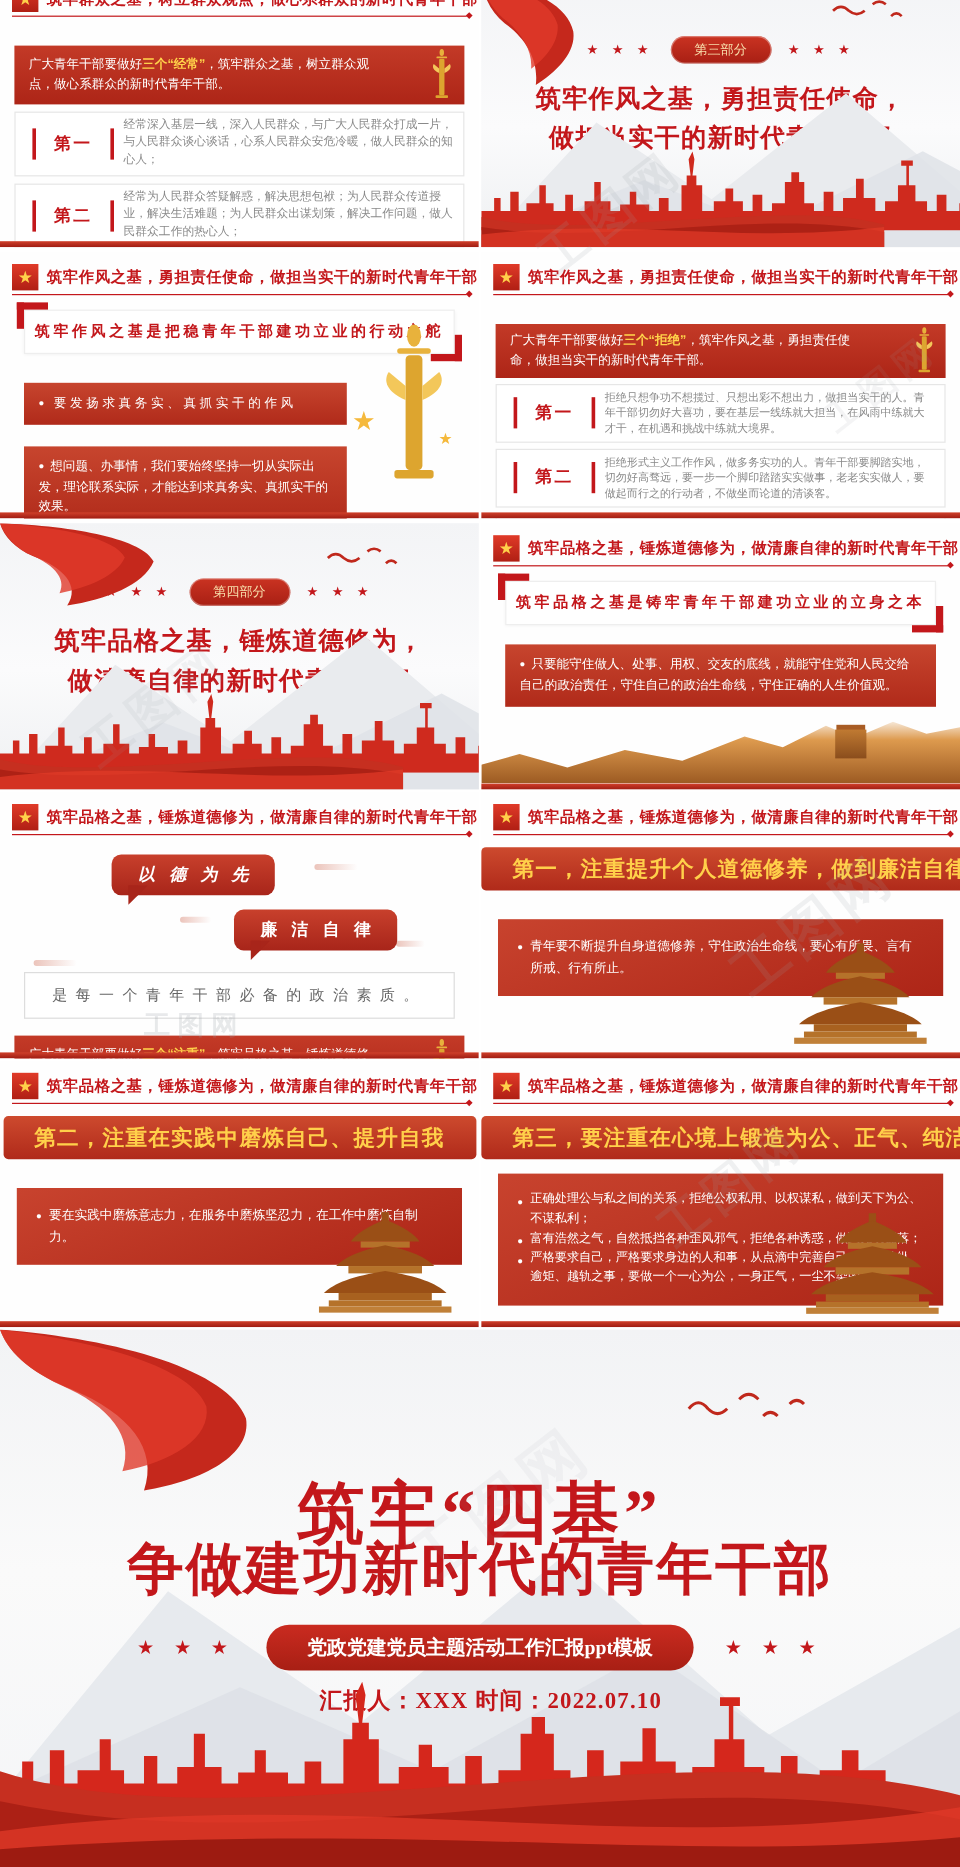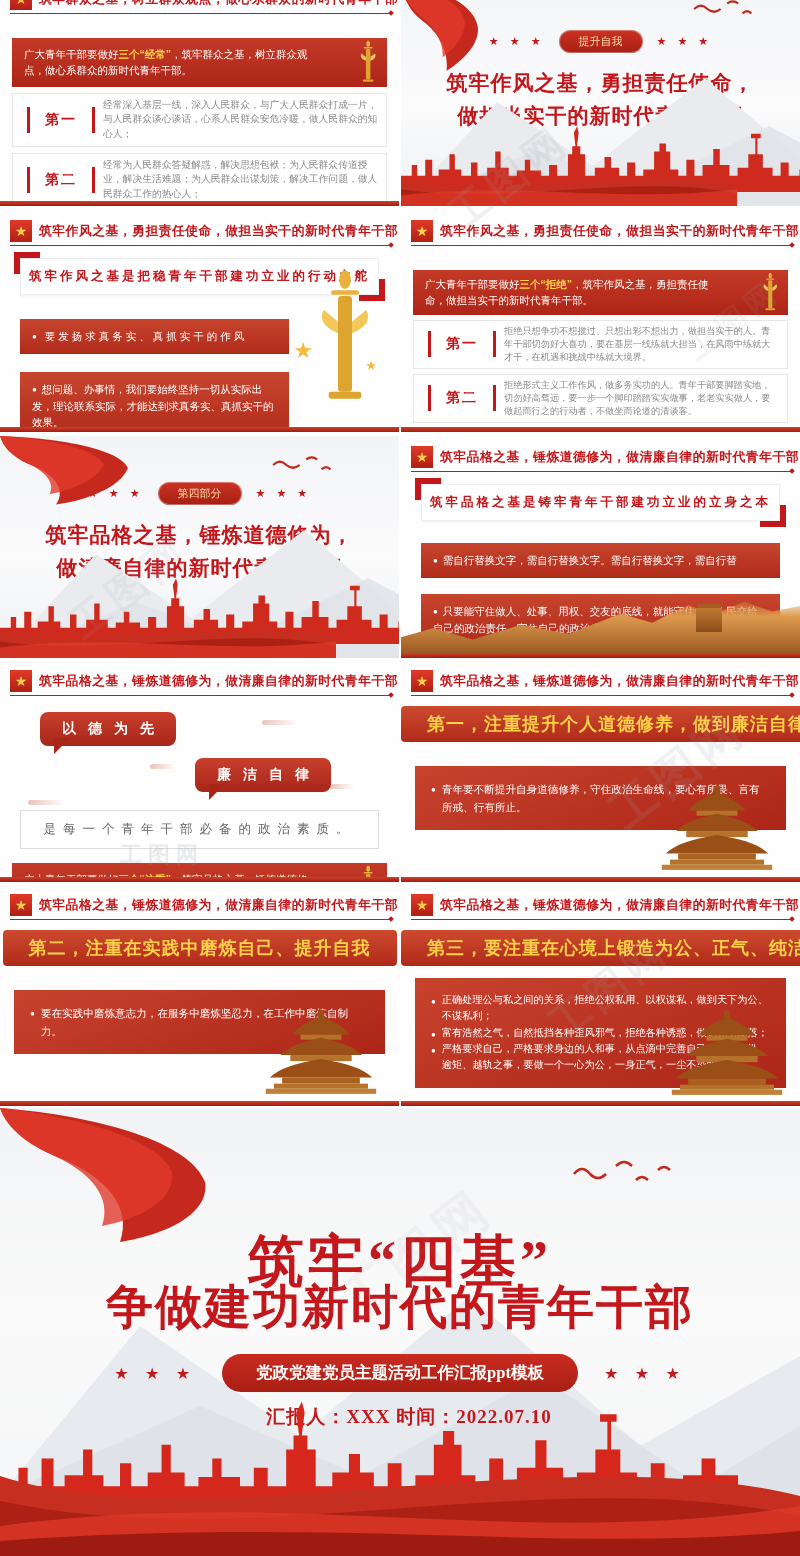--- a/index.html
+++ b/index.html
@@ -62,21 +62,21 @@
   .narrow{margin-right:110px;}
   .spread{letter-spacing:3px;}
   .huabiao-big{position:absolute;right:10px;top:58px;width:88px;height:140px;}
   .hb-star{position:absolute;color:#f5b93c;text-shadow:0 0 2px #fff;}
   
   .bubble{position:relative;display:inline-block;background:linear-gradient(180deg,#c8402c,#a8251a);
           color:#fff;font-weight:bold;font-size:14px;letter-spacing:12px;
           padding:8px 10px 8px 22px;border-radius:8px;}
   .bubble::after{content:"";position:absolute;left:14px;bottom:-8px;border:8px solid transparent;
                  border-top-color:#a8251a;border-left-color:#a8251a;}
-  .b1{margin:16px 0 0 40px;}
+  .b1{margin:16px 0 0 93px;font-style:italic;}
   .brow2{text-align:right;margin:12px 68px 0 0;}
   .statement{margin:18px 20px 0 20px;border:1px solid #ddd;background:#fff;padding:10px 8px;
              text-align:center;color:#666;font-size:12.5px;letter-spacing:7px;white-space:nowrap;}
   .dash{position:absolute;height:5px;width:36px;border-radius:3px;opacity:.5;
         background:linear-gradient(90deg,#d98a78,rgba(255,255,255,0));}
   
   .banner{width:fit-content;margin:10px auto 0 auto;padding:6px 26px;
           background:linear-gradient(180deg,#cd4a2e,#b02a1a);border-radius:4px;
           color:#ffd04a;font-weight:bold;font-size:18px;letter-spacing:1px;white-space:nowrap;}
   .bigbox{margin:24px 14px 0 14px;background:linear-gradient(160deg,#c8432e,#ad2517);
@@ -155,21 +155,21 @@
     </svg>
     <svg class="flag" viewBox="0 0 200 140" preserveAspectRatio="none">
       <path d="M0,0 C60,6 110,28 118,62 C122,88 96,112 70,128 C74,96 56,70 30,52 C14,40 4,22 0,0 Z" fill="#c5281c"></path>
       <path d="M0,0 C50,8 90,26 98,54 C100,74 84,94 64,108 C66,84 50,62 28,46 C14,34 4,18 0,0 Z" fill="#e03a2a" opacity=".8"></path>
     </svg>
     <svg class="birds" viewBox="0 0 60 20">
       <path d="M2,10 Q8,4 14,10 M14,10 Q20,15 26,10 M32,5 Q37,1 42,5 M46,14 Q50,10 54,14" stroke="#c0281c" stroke-width="2" fill="none"></path>
     </svg>
     <div class="badge-row">
       <span class="stars">★ ★ ★</span>
-      <span class="badge">提升自我</span>
+      <span class="badge">第三部分</span>
       <span class="stars">★ ★ ★</span>
     </div>
     <div class="div-title">
       <div>筑牢作风之基，勇担责任使命，</div>
       <div>做担当实干的新时代青年干部</div>
     </div>
     <svg class="skyline" viewBox="0 0 800 130" preserveAspectRatio="none">
       <path fill="currentColor" d="M0,130 L0,100 20,100 20,80 30,80 30,100 45,100 45,70 58,70 58,100 70,100 70,88 90,88 90,60 100,60 100,88 112,88 112,100 130,100 130,75 142,75 142,100 160,100 160,85 175,85 175,55 185,55 185,85 200,85 200,100 215,100 215,90 230,90 230,70 240,70 240,90 260,90 260,100 275,100 275,80 290,80 290,100 310,100 310,60 318,60 318,45 324,45 321,20 327,8 330,20 327,45 333,45 333,60 342,60 342,100 360,100 360,85 378,85 378,65 390,65 390,85 405,85 405,100 420,100 420,75 435,75 435,100 450,100 450,88 470,88 470,55 480,55 480,40 492,40 492,55 500,55 500,88 515,88 515,100 530,100 530,70 545,70 545,100 560,100 560,80 580,80 580,50 592,50 592,80 610,80 610,100 625,100 625,85 645,85 645,60 658,60 658,30 650,30 650,22 668,22 668,30 662,30 662,60 672,60 672,85 690,85 690,100 705,100 705,75 720,75 720,100 740,100 740,88 760,88 760,70 775,70 775,88 800,88 800,130 Z"></path>
     </svg>
     <svg class="silk" viewBox="0 0 800 100" preserveAspectRatio="none">
@@ -274,23 +274,20 @@
     </svg>
   </div>
 
   <div class="thumb row3 col-r">
     <div class="sl-head">
       <span class="sl-star">★</span>
       <span class="sl-title">筑牢品格之基，锤炼道德修为，做清廉自律的新时代青年干部</span>
     </div>
     <div class="hline"></div>
     <div class="subhead">筑牢品格之基是铸牢青年干部建功立业的立身之本</div>
-    <div class="redbox" style="margin-top:22px;">
-      <span class="bullet">●</span><span>需自行替换文字，需自行替换文字。需自行替换文字，需自行替</span>
-    </div>
     <div class="redbox" style="margin-top:16px;">
       <span class="bullet">●</span><span>只要能守住做人、处事、用权、交友的底线，就能守住党和人民交给自己的政治责任，守住自己的政治生命线，守住正确的人生价值观。</span>
     </div>
     <div style="position:absolute;left:0;right:0;bottom:5px;height:56px;
          background:linear-gradient(180deg,rgba(236,170,90,0) 0%,#dd9a4e 35%,#9c5a22 100%);
          clip-path:polygon(0 72%,8% 56%,18% 76%,30% 50%,42% 66%,55% 30%,63% 46%,72% 14%,78% 32%,86% 8%,93% 26%,100% 16%,100% 100%,0 100%);"></div>
     <div style="position:absolute;right:78px;bottom:26px;width:26px;height:24px;
          background:linear-gradient(180deg,#c07a32,#8a4d1c);
          box-shadow:0 -5px 0 -1px #a85c24;"></div>
     <div class="bstrip"></div>

